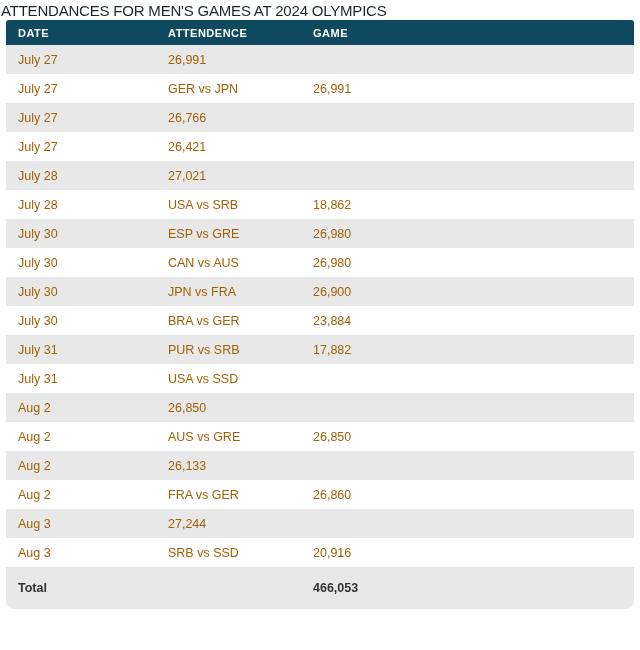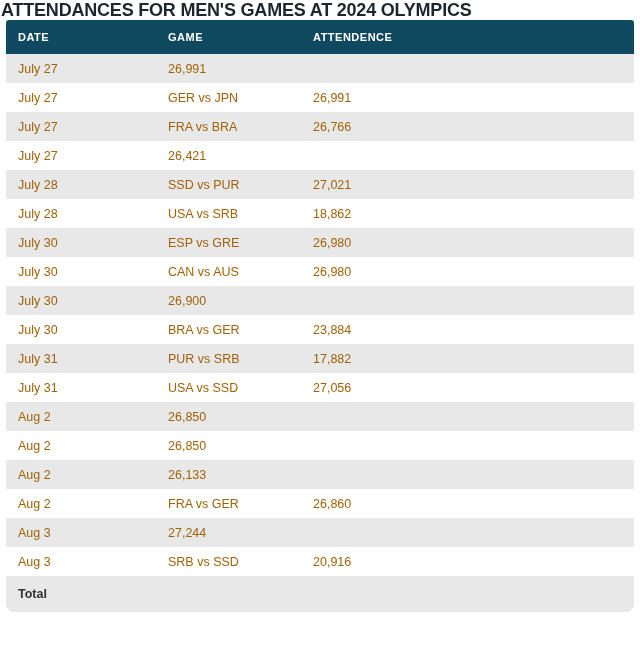--- a/index.html
+++ b/index.html
@@ -5,40 +5,40 @@
   html, body {
     margin: 0;
     padding: 0;
     width: 640px;
     height: 650px;
     background: #ffffff;
     overflow: hidden;
     font-family: "Liberation Sans", sans-serif;
   }
   .title {
-    font-weight: bold;
-    font-size: 18px;
+    font-weight: normal;
+    font-size: 15px;
     line-height: 15px;
     letter-spacing: -0.2px;
     color: #1d262e;
     padding: 3px 0 2px 1px;
     height: 15px;
     text-transform: uppercase;
     white-space: nowrap;
   }
   .table {
     margin: 0 6px;
   }
   .thead {
     display: grid;
     grid-template-columns: 162px 145px 1fr;
     align-items: center;
     background: #0f495f;
     color: #ffffff;
-    height: 34px;
+    height: 25px;
     font-size: 11px;
     font-weight: bold;
     letter-spacing: 0.5px;
     border-radius: 3px 3px 0 0;
   }
   .row, .total-row {
     display: grid;
     grid-template-columns: 162px 145px 1fr;
     align-items: center;
     font-size: 12.5px;
@@ -46,102 +46,101 @@
     background: #ffffff;
     height: 29px;
   }
   .rows .row:nth-child(odd) {
     background: #e8e8e8;
   }
   .total-row {
     background: #e8e8e8;
     font-weight: bold;
     color: #333333;
-    height: 36px;
+    height: 42px;
     border-radius: 0 0 8px 8px;
   }
   .cell { white-space: nowrap; }
   .cell.date { padding-left: 12px; }
 </style>
 </head>
 <body>
 
 <div class="title">ATTENDANCES FOR MEN'S GAMES AT 2024 OLYMPICS</div>
 
 <div class="table">
   <div class="thead">
     <div class="cell date">DATE</div>
+    <div class="cell">ATTENDENCE</div>
     <div class="cell">GAME</div>
-    <div class="cell">ATTENDENCE</div>
   </div>
 
   <div class="rows">
     <div class="row">
       <div class="cell date">July 27</div>
       <div class="cell">26,991</div>
     </div>
     <div class="row">
       <div class="cell date">July 27</div>
       <div class="cell">GER vs JPN</div>
       <div class="cell">26,991</div>
     </div>
     <div class="row">
       <div class="cell date">July 27</div>
-      <div class="cell">FRA vs BRA</div>
       <div class="cell">26,766</div>
     </div>
     <div class="row">
       <div class="cell date">July 27</div>
       <div class="cell">26,421</div>
     </div>
     <div class="row">
       <div class="cell date">July 28</div>
-      <div class="cell">SSD vs PUR</div>
       <div class="cell">27,021</div>
     </div>
     <div class="row">
       <div class="cell date">July 28</div>
       <div class="cell">USA vs SRB</div>
       <div class="cell">18,862</div>
     </div>
     <div class="row">
       <div class="cell date">July 30</div>
       <div class="cell">ESP vs GRE</div>
       <div class="cell">26,980</div>
     </div>
     <div class="row">
       <div class="cell date">July 30</div>
       <div class="cell">CAN vs AUS</div>
       <div class="cell">26,980</div>
     </div>
     <div class="row">
       <div class="cell date">July 30</div>
+      <div class="cell">JPN vs FRA</div>
       <div class="cell">26,900</div>
     </div>
     <div class="row">
       <div class="cell date">July 30</div>
       <div class="cell">BRA vs GER</div>
       <div class="cell">23,884</div>
     </div>
     <div class="row">
       <div class="cell date">July 31</div>
       <div class="cell">PUR vs SRB</div>
       <div class="cell">17,882</div>
     </div>
     <div class="row">
       <div class="cell date">July 31</div>
       <div class="cell">USA vs SSD</div>
-      <div class="cell">27,056</div>
     </div>
     <div class="row">
       <div class="cell date">Aug 2</div>
       <div class="cell">26,850</div>
     </div>
     <div class="row">
       <div class="cell date">Aug 2</div>
+      <div class="cell">AUS vs GRE</div>
       <div class="cell">26,850</div>
     </div>
     <div class="row">
       <div class="cell date">Aug 2</div>
       <div class="cell">26,133</div>
     </div>
     <div class="row">
       <div class="cell date">Aug 2</div>
       <div class="cell">FRA vs GER</div>
       <div class="cell">26,860</div>
@@ -153,14 +152,15 @@
     <div class="row">
       <div class="cell date">Aug 3</div>
       <div class="cell">SRB vs SSD</div>
       <div class="cell">20,916</div>
     </div>
   </div>
 
   <div class="total-row">
     <div class="cell date">Total</div>
     <div class="cell"></div>
+    <div class="cell">466,053</div>
   </div>
 </div>
 
 </body></html>

